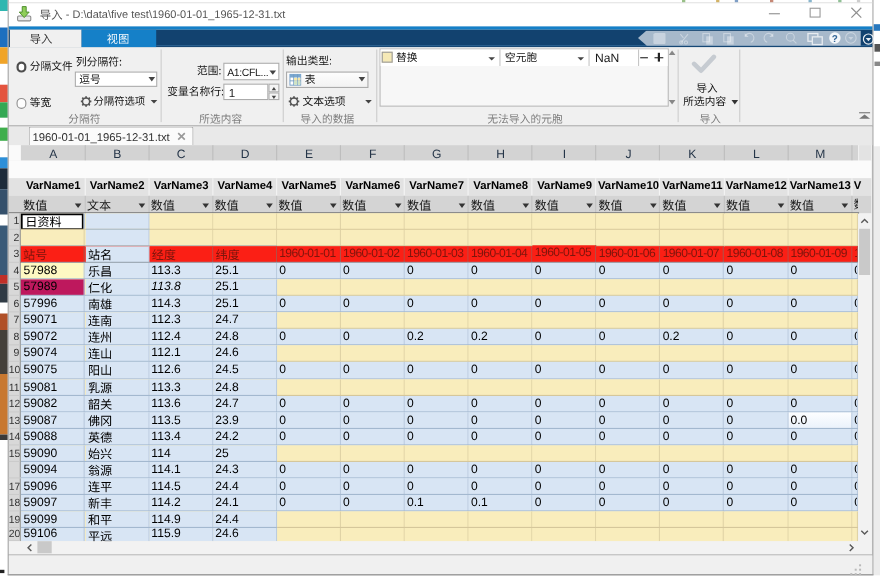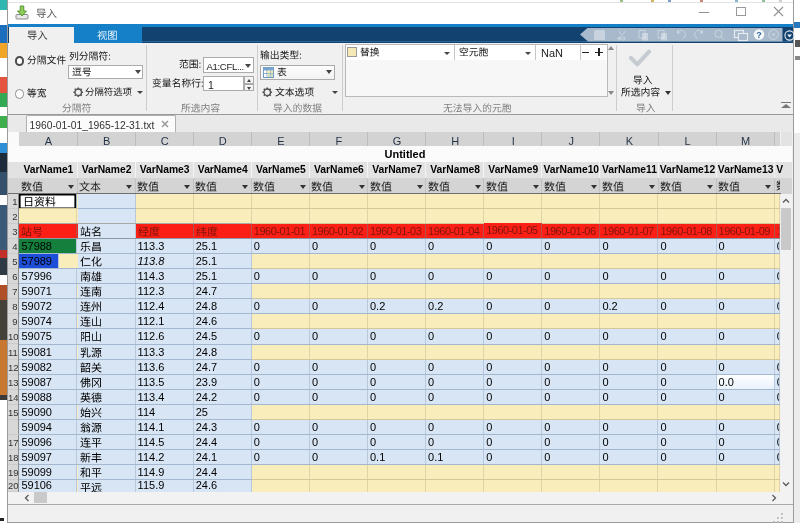--- a/index.html
+++ b/index.html
@@ -42,20 +42,21 @@
 <div class="ab" style="left:735px;top:0;width:3px;height:1.6px;background:#6aa3c0;opacity:0.8"></div>
 <div class="ab" style="left:762px;top:0;width:3px;height:1.6px;background:#74b07a;opacity:0.8"></div>
 <div class="ab" style="left:779px;top:0;width:3px;height:1.6px;background:#c0c0c0;opacity:0.8"></div>
 <svg class="ab" style="left:15px;top:5px" width="14" height="15" viewBox="0 0 14 15">
 <rect x="1" y="9.5" width="12" height="4.5" rx="1" fill="#e8e8e8" stroke="#8a8a8a" stroke-width="1"></rect>
 <path d="M5.2 1h3.6v5h2.7L7 11 2.5 6h2.7z" fill="#8fce58" stroke="#4f8f2f" stroke-width="0.9"></path>
     </svg>
 <svg style="position:absolute;left:36px;top:8px;" width="21.0" height="11.0" viewBox="0 -9.24 21.0 11.0">
       <path id="gti_dr" fill="#555555" d="M2.2 -1.9C2.9 -1.4 3.6 -0.6 3.9 -0L4.5 -0.5C4.2 -1.1 3.5 -1.8 2.8 -2.3H6.8V-0.1C6.8 0 6.7 0.1 6.5 0.1C6.3 0.1 5.6 0.1 4.8 0.1C4.9 0.3 5 0.6 5.1 0.8C6.1 0.8 6.7 0.8 7.1 0.7C7.5 0.6 7.6 0.4 7.6 -0.1V-2.3H9.9V-3.1H7.6V-3.9H6.8V-3.1H0.7V-2.3H2.7ZM1.4 -8.1V-5.3C1.4 -4.3 1.9 -4.1 3.7 -4.1C4.1 -4.1 7.4 -4.1 7.9 -4.1C9.2 -4.1 9.5 -4.4 9.7 -5.5C9.4 -5.5 9.1 -5.6 8.9 -5.7C8.8 -4.9 8.7 -4.8 7.8 -4.8C7.1 -4.8 4.2 -4.8 3.6 -4.8C2.4 -4.8 2.2 -4.9 2.2 -5.3V-5.9H8.7V-8.4H1.4ZM2.2 -7.7H7.9V-6.6H2.2Z M13.6 -7.9C14.3 -7.4 14.8 -6.9 15.3 -6.2C14.6 -3.2 13.3 -1.1 10.9 0.1C11.1 0.3 11.5 0.6 11.7 0.8C13.8 -0.5 15.1 -2.4 15.9 -5.2C17.1 -3 17.8 -0.6 20.2 0.7C20.3 0.5 20.5 0.1 20.6 -0.2C17.1 -2.2 17.4 -6.2 14.1 -8.6Z"></path>
     </svg>
+<div class="ab" style="left:57px;top:7.5px;font-size:10px;color:#555;white-space:pre"> - D:\data\five test\1960-01-01_1965-12-31.txt</div>
 <div class="ab" style="left:699px;top:11.5px;width:10px;height:1.1px;background:#8f8f8f"></div>
 <div class="ab" style="left:736px;top:7px;width:9.5px;height:9px;border:1.1px solid #9a9a9a"></div>
 <svg class="ab" style="left:773px;top:6px" width="11" height="11" viewBox="0 0 11 11">
 <path d="M1 1l9 9M10 1l-9 9" stroke="#909090" stroke-width="1.1"></path>
     </svg>
 <div class="ab" style="left:8px;top:26.5px;width:785px;height:16px;background:#12426f"></div>
 <div class="ab" style="left:74px;top:26.5px;width:68px;height:16px;background:#1580c8"></div>
 <div class="ab" style="left:8.5px;top:26.5px;width:65.5px;height:16px;background:#f0f0f0"></div>
 <svg style="position:absolute;left:27px;top:29.5px;" width="20.6" height="10.8" viewBox="0 -9.06 20.6 10.8">
       <path id="gtab_dr" fill="#333" d="M2.2 -1.9C2.8 -1.3 3.6 -0.5 3.9 -0L4.4 -0.5C4.1 -1 3.4 -1.8 2.8 -2.3H6.7V-0.1C6.7 0 6.6 0.1 6.4 0.1C6.2 0.1 5.5 0.1 4.7 0.1C4.8 0.3 4.9 0.6 5 0.8C6 0.8 6.6 0.8 7 0.7C7.3 0.6 7.5 0.4 7.5 -0.1V-2.3H9.7V-3H7.5V-3.8H6.7V-3H0.6V-2.3H2.6ZM1.4 -7.9V-5.2C1.4 -4.3 1.9 -4.1 3.6 -4.1C4 -4.1 7.3 -4.1 7.7 -4.1C9 -4.1 9.4 -4.3 9.5 -5.4C9.2 -5.4 8.9 -5.5 8.7 -5.6C8.7 -4.8 8.5 -4.7 7.7 -4.7C6.9 -4.7 4.1 -4.7 3.5 -4.7C2.4 -4.7 2.2 -4.8 2.2 -5.2V-5.8H8.5V-8.2H1.4ZM2.2 -7.6H7.7V-6.5H2.2Z M13.3 -7.8C14 -7.3 14.5 -6.7 15 -6.1C14.3 -3.2 13 -1.1 10.7 0.1C10.9 0.3 11.3 0.6 11.4 0.8C13.5 -0.5 14.8 -2.4 15.6 -5.1C16.8 -3 17.5 -0.6 19.8 0.7C19.9 0.5 20.1 0.1 20.2 -0.2C16.8 -2.2 17.1 -6.1 13.8 -8.4Z"></path>
@@ -246,21 +247,20 @@
 <div class="ab" style="left:541.3px;top:131.9px;width:1px;height:14.099999999999994px;background:#bdbdbd"></div>
 <div class="ab" style="left:542.3px;top:135.4px;width:58.1px;text-align:center;font-size:11px;color:#253548">J</div>
 <div class="ab" style="left:599.4px;top:131.9px;width:1px;height:14.099999999999994px;background:#bdbdbd"></div>
 <div class="ab" style="left:600.4px;top:135.4px;width:58.1px;text-align:center;font-size:11px;color:#253548">K</div>
 <div class="ab" style="left:657.5px;top:131.9px;width:1px;height:14.099999999999994px;background:#bdbdbd"></div>
 <div class="ab" style="left:658.5px;top:135.4px;width:58.1px;text-align:center;font-size:11px;color:#253548">L</div>
 <div class="ab" style="left:715.6px;top:131.9px;width:1px;height:14.099999999999994px;background:#bdbdbd"></div>
 <div class="ab" style="left:716.6px;top:135.4px;width:58.1px;text-align:center;font-size:11px;color:#253548">M</div>
 <div class="ab" style="left:773.7px;top:131.9px;width:1px;height:14.099999999999994px;background:#bdbdbd"></div>
 <div class="ab" style="left:8px;top:146.0px;width:784px;height:15.699999999999989px;background:#fbfbfb"></div>
-<div class="ab" style="left:305px;top:148.0px;width:200px;text-align:center;font-size:11px;font-weight:bold;color:#000">Untitled</div>
 <div class="ab" style="left:8px;top:161.7px;width:784px;height:16.600000000000023px;background:#e2e2e2"></div>
 <div class="ab" style="left:19.4px;top:164.2px;width:58.1px;text-align:center;font-size:10.3px;font-weight:bold;color:#000">VarName1</div>
 <div class="ab" style="left:76.5px;top:161.7px;width:1px;height:16.600000000000023px;background:#f4f4f4"></div>
 <div class="ab" style="left:77.5px;top:164.2px;width:58.1px;text-align:center;font-size:10.3px;font-weight:bold;color:#000">VarName2</div>
 <div class="ab" style="left:134.6px;top:161.7px;width:1px;height:16.600000000000023px;background:#f4f4f4"></div>
 <div class="ab" style="left:135.6px;top:164.2px;width:58.1px;text-align:center;font-size:10.3px;font-weight:bold;color:#000">VarName3</div>
 <div class="ab" style="left:192.70000000000002px;top:161.7px;width:1px;height:16.600000000000023px;background:#f4f4f4"></div>
 <div class="ab" style="left:193.70000000000002px;top:164.2px;width:58.1px;text-align:center;font-size:10.3px;font-weight:bold;color:#000">VarName4</div>
 <div class="ab" style="left:250.8px;top:161.7px;width:1px;height:16.600000000000023px;background:#f4f4f4"></div>
 <div class="ab" style="left:251.8px;top:164.2px;width:58.1px;text-align:center;font-size:10.3px;font-weight:bold;color:#000">VarName5</div>
@@ -454,21 +454,21 @@
       <div style="font-size:11px;color:#7e150c;padding-left:2px;line-height:15.03px;white-space:nowrap">1960-01-08</div>
     </div>
 <div class="ab" style="left:716.6px;top:224.26px;width:58.1px;height:15.03px;background:#fb1f15;border-right:1px solid #b0524a;overflow:hidden;letter-spacing:-0.5px">
       <div style="font-size:11px;color:#7e150c;padding-left:2px;line-height:15.03px;white-space:nowrap">1960-01-09</div>
     </div>
 <div class="ab" style="left:774.7px;top:224.26px;width:5.2999999999999545px;height:15.03px;background:#fb1f15;border-right:1px solid #b0524a;overflow:hidden;">
       <div style="font-size:11px;color:#7e150c;padding-left:2px;line-height:15.03px;white-space:nowrap">19</div>
     </div>
 <div class="ab" style="left:19.4px;top:238.29px;width:761.1px;height:1px;background:#8c98a4"></div>
 <div class="ab" style="left:19.4px;top:239.29px;width:761.1px;height:15.03px;background:#d8e5f4"></div>
-<div class="ab" style="left:19.4px;top:239.29px;width:58.1px;height:15.03px;background:#15803d;border-right:1px solid #b9c9dd;overflow:hidden;">
+<div class="ab" style="left:19.4px;top:239.29px;width:58.1px;height:15.03px;background:#fef9c3;border-right:1px solid #b9c9dd;overflow:hidden;">
       <div style="font-size:11px;color:#000;padding-left:2.0px;line-height:15.03px;white-space:nowrap">57988</div>
     </div>
 <div class="ab" style="left:77.5px;top:239.29px;width:58.1px;height:15.03px;background:#d8e5f4;border-right:1px solid #b9c9dd;overflow:hidden;"></div>
 <svg style="position:absolute;left:79.5px;top:241.29px;" width="22.0" height="11.6" viewBox="0 -9.68 22.0 11.6">
       <path id="gst4" fill="#000" d="M2.6 -3.1C2.1 -2.1 1.2 -1 0.4 -0.4C0.6 -0.2 0.9 0 1.1 0.2C1.9 -0.6 2.8 -1.7 3.4 -2.8ZM7.6 -2.7C8.4 -1.8 9.4 -0.6 9.8 0.2L10.6 -0.2C10.1 -1 9.1 -2.2 8.3 -3ZM1.4 -3.9C1.5 -4 2 -4 2.7 -4H5.3V-0.2C5.3 -0 5.2 0 5 0C4.9 0 4.2 0.1 3.5 0C3.6 0.3 3.8 0.6 3.8 0.9C4.7 0.9 5.3 0.8 5.7 0.7C6 0.6 6.1 0.3 6.1 -0.2V-4H10.2L10.2 -4.8H6.1V-7.1H5.3V-4.8H2.2C2.4 -5.7 2.6 -6.7 2.7 -7.7C5.1 -7.7 7.9 -8 9.6 -8.4L9.2 -9.1C7.5 -8.7 4.4 -8.5 1.9 -8.4C1.9 -7.1 1.6 -5.7 1.5 -5.3C1.4 -4.9 1.3 -4.7 1.1 -4.6C1.2 -4.4 1.4 -4 1.4 -3.9Z M14 -6.5H19V-5.5H14ZM14 -8.1H19V-7.1H14ZM13.2 -8.8V-4.8H19.8V-8.8ZM13.2 -1.5H19.8V-0.4H13.2ZM13.2 -2.2V-3.2H19.8V-2.2ZM12.3 -4V0.9H13.2V0.4H19.8V0.9H20.7V-4Z"></path>
     </svg>
 <div class="ab" style="left:135.6px;top:239.29px;width:58.1px;height:15.03px;background:#d8e5f4;border-right:1px solid #b9c9dd;overflow:hidden;">
       <div style="font-size:11px;color:#000;padding-left:2.0px;line-height:15.03px;white-space:nowrap">113.3</div>
     </div>
 <div class="ab" style="left:193.70000000000002px;top:239.29px;width:58.1px;height:15.03px;background:#d8e5f4;border-right:1px solid #b9c9dd;overflow:hidden;">
@@ -500,21 +500,21 @@
     </div>
 <div class="ab" style="left:716.6px;top:239.29px;width:58.1px;height:15.03px;background:#d8e5f4;border-right:1px solid #b9c9dd;overflow:hidden;">
       <div style="font-size:11px;color:#000;padding-left:2.0px;line-height:15.03px;white-space:nowrap">0</div>
     </div>
 <div class="ab" style="left:774.7px;top:239.29px;width:5.2999999999999545px;height:15.03px;background:#d8e5f4;border-right:1px solid #b9c9dd;overflow:hidden;">
       <div style="font-size:11px;color:#000;padding-left:2.0px;line-height:15.03px;white-space:nowrap">0</div>
     </div>
 <div class="ab" style="left:19.4px;top:253.32px;width:232.4px;height:1px;background:#a3b8cf"></div>
 <div class="ab" style="left:251.8px;top:253.32px;width:528.7px;height:1px;background:#a3b8cf"></div>
 <div class="ab" style="left:19.4px;top:254.32px;width:761.1px;height:15.03px;background:#f9edbc"></div>
-<div class="ab" style="left:19.4px;top:254.32px;width:40px;height:15.03px;background:#1d4ed8;border-right:1px solid #b9c9dd;overflow:hidden;">
+<div class="ab" style="left:19.4px;top:254.32px;width:58px;height:15.03px;background:#be185d;border-right:1px solid #b9c9dd;overflow:hidden;">
       <div style="font-size:11px;color:#000;padding-left:2.0px;line-height:15.03px;white-space:nowrap">57989</div>
     </div>
 <div class="ab" style="left:77.5px;top:254.32px;width:58.1px;height:15.03px;background:#d8e5f4;border-right:1px solid #b9c9dd;overflow:hidden;"></div>
 <svg style="position:absolute;left:79.5px;top:256.32px;" width="22.0" height="11.6" viewBox="0 -9.68 22.0 11.6">
       <path id="gst5" fill="#000" d="M4.3 -7.4V-6.5H10V-7.4ZM3.6 -0.8V0.1H10.5V-0.8ZM3.2 -9.2C2.6 -7.5 1.5 -5.8 0.4 -4.7C0.5 -4.5 0.8 -4.1 0.9 -3.9C1.3 -4.3 1.7 -4.8 2 -5.3V0.9H2.9V-6.5C3.3 -7.3 3.7 -8.1 4 -9Z M20.5 -7.6C19.8 -6.5 18.7 -5.4 17.6 -4.5V-9H16.7V-3.8C16 -3.3 15.2 -2.9 14.5 -2.5C14.8 -2.4 15 -2.1 15.1 -1.9C15.7 -2.2 16.2 -2.5 16.7 -2.8V-0.9C16.7 0.3 17 0.7 18.1 0.7C18.3 0.7 19.8 0.7 20.1 0.7C21.2 0.7 21.5 -0 21.6 -2.1C21.3 -2.2 21 -2.3 20.8 -2.5C20.7 -0.6 20.6 -0.1 20 -0.1C19.7 -0.1 18.5 -0.1 18.2 -0.1C17.7 -0.1 17.6 -0.3 17.6 -0.9V-3.4C19 -4.4 20.3 -5.7 21.3 -7.1ZM14.4 -9.2C13.8 -7.6 12.7 -5.9 11.5 -4.9C11.6 -4.7 11.9 -4.2 12 -4.1C12.4 -4.5 12.9 -5 13.3 -5.5V0.9H14.1V-6.8C14.6 -7.5 14.9 -8.2 15.3 -9Z"></path>
     </svg>
 <div class="ab" style="left:135.6px;top:254.32px;width:58.1px;height:15.03px;background:#d8e5f4;border-right:1px solid #b9c9dd;overflow:hidden;font-style:italic;">
       <div style="font-size:11px;color:#000;padding-left:2.0px;line-height:15.03px;white-space:nowrap">113.8</div>
     </div>
 <div class="ab" style="left:193.70000000000002px;top:254.32px;width:58.1px;height:15.03px;background:#d8e5f4;border-right:1px solid #b9c9dd;overflow:hidden;">

